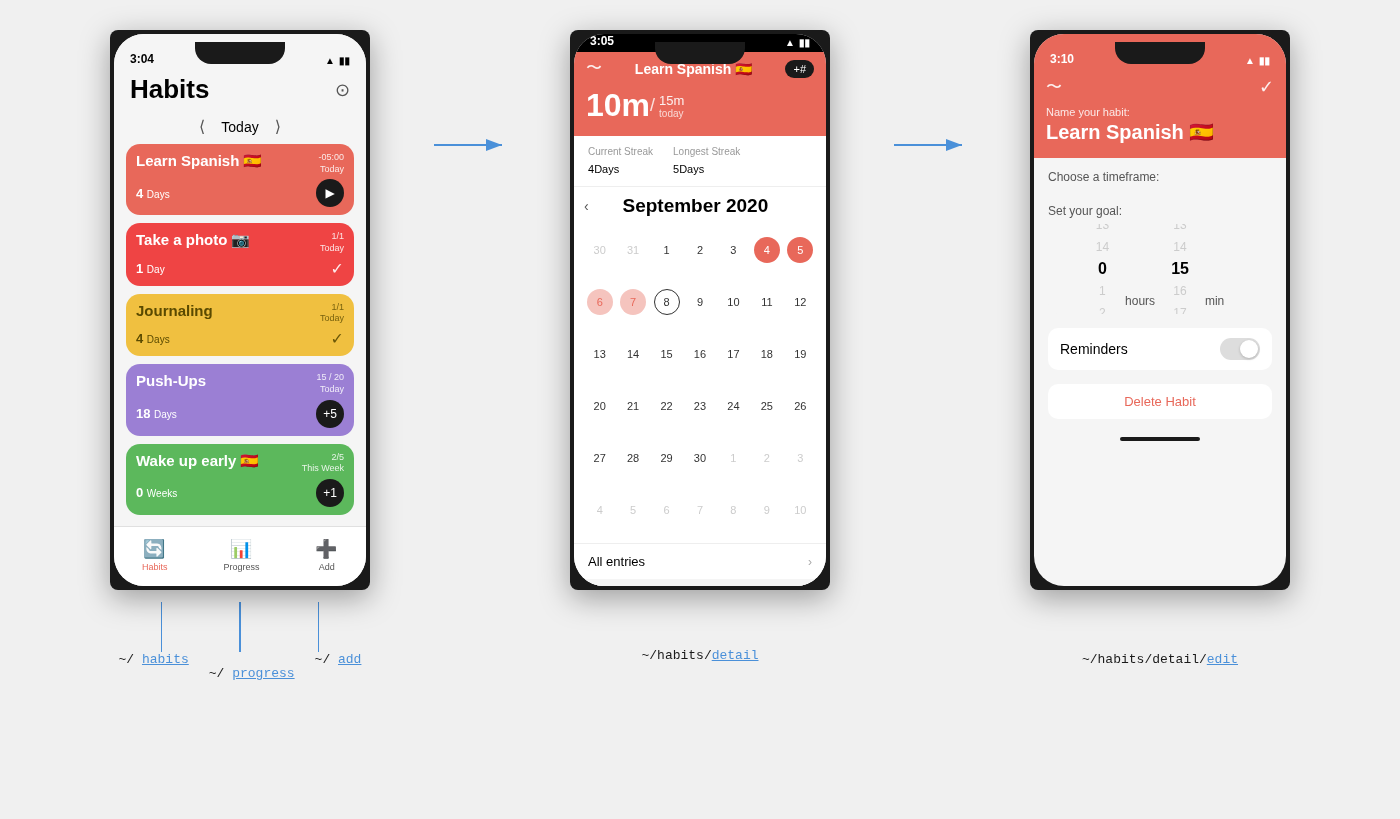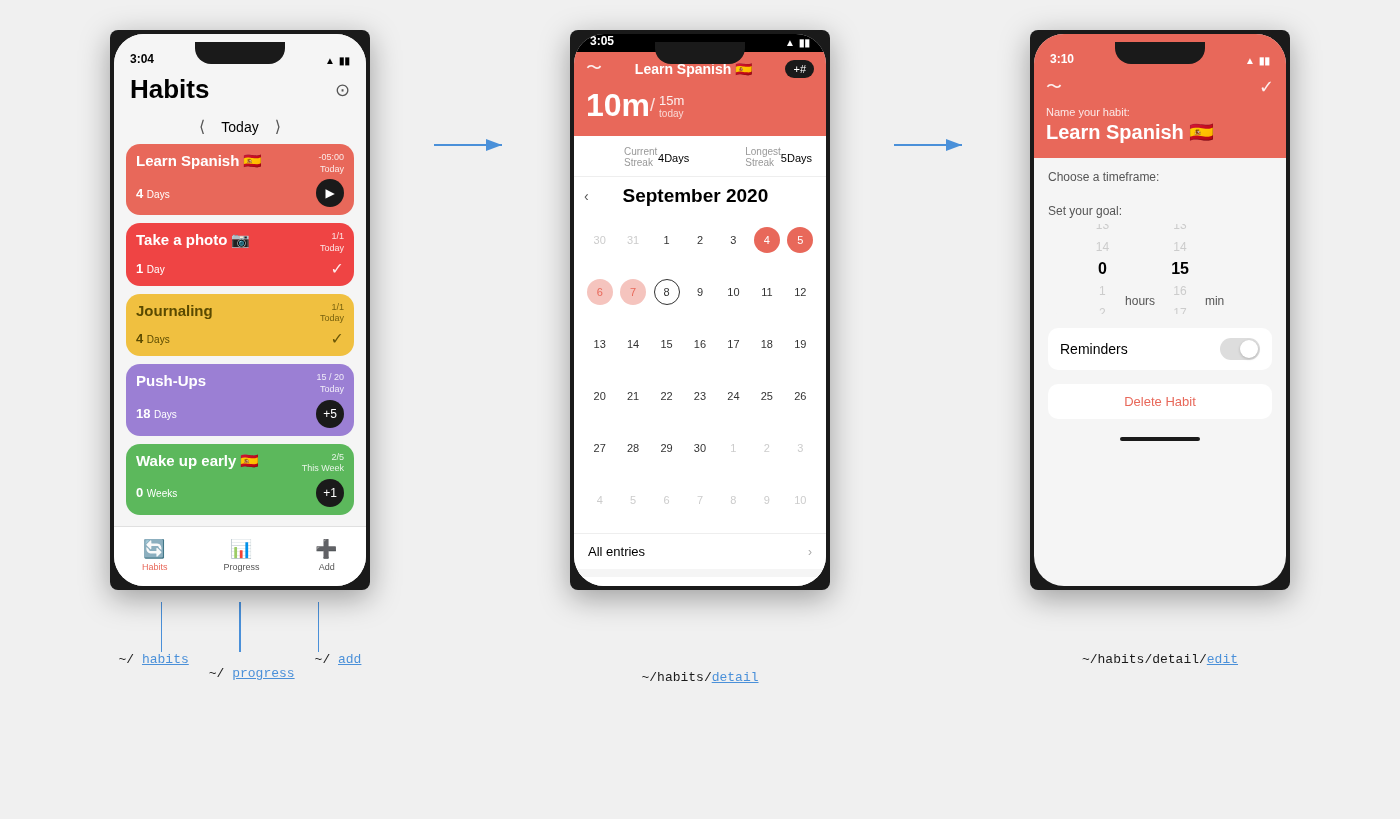--- a/index.html
+++ b/index.html
@@ -209,21 +209,21 @@
     .detail-slash { font-size: 18px; color: rgba(255,255,255,0.8); }
 
     .streak-row {
       display: flex;
       gap: 20px;
       padding: 10px 14px 8px;
       background: #fff;
       border-bottom: 1px solid #eee;
     }
 
-    .streak-item { display: flex; flex-direction: row; margin-left: 36px; }
+    .streak-item { display: flex; flex-direction: column; }
     .streak-label { font-size: 10px; color: #999; }
     .streak-value { font-size: 18px; font-weight: 700; color: #000; }
     .streak-value span { font-size: 11px; font-weight: 500; }
 
     .calendar-section {
       background: #fff;
       padding: 8px 10px;
     }
 
     .cal-header {
@@ -690,21 +690,21 @@
 
         <div class="last30-section">
           <div class="last30-label">Last 30 Days</div>
           <div class="last30-value">30%</div>
         </div>
 
         <div class="home-indicator"></div>
       </div>
     </div>
 
-    <div style="margin-top:80px; text-align:center;">
+    <div style="margin-top:58px; text-align:center;">
       <div class="route-label" style="font-family:'Courier New',monospace; font-size:13px;">~/habits/<u style="color:#4a90d9;">detail</u></div>
     </div>
   </div>
 
   <div style="display:flex; align-items:center; margin-top:100px; position:relative; width:80px; justify-content:center;">
     <svg width="100" height="30" viewBox="0 0 100 30">
       <defs>
         <marker id="arrowhead2" markerWidth="8" markerHeight="6" refX="8" refY="3" orient="auto">
           <polygon points="0 0, 8 3, 0 6" fill="#4a90d9"></polygon>
         </marker>

